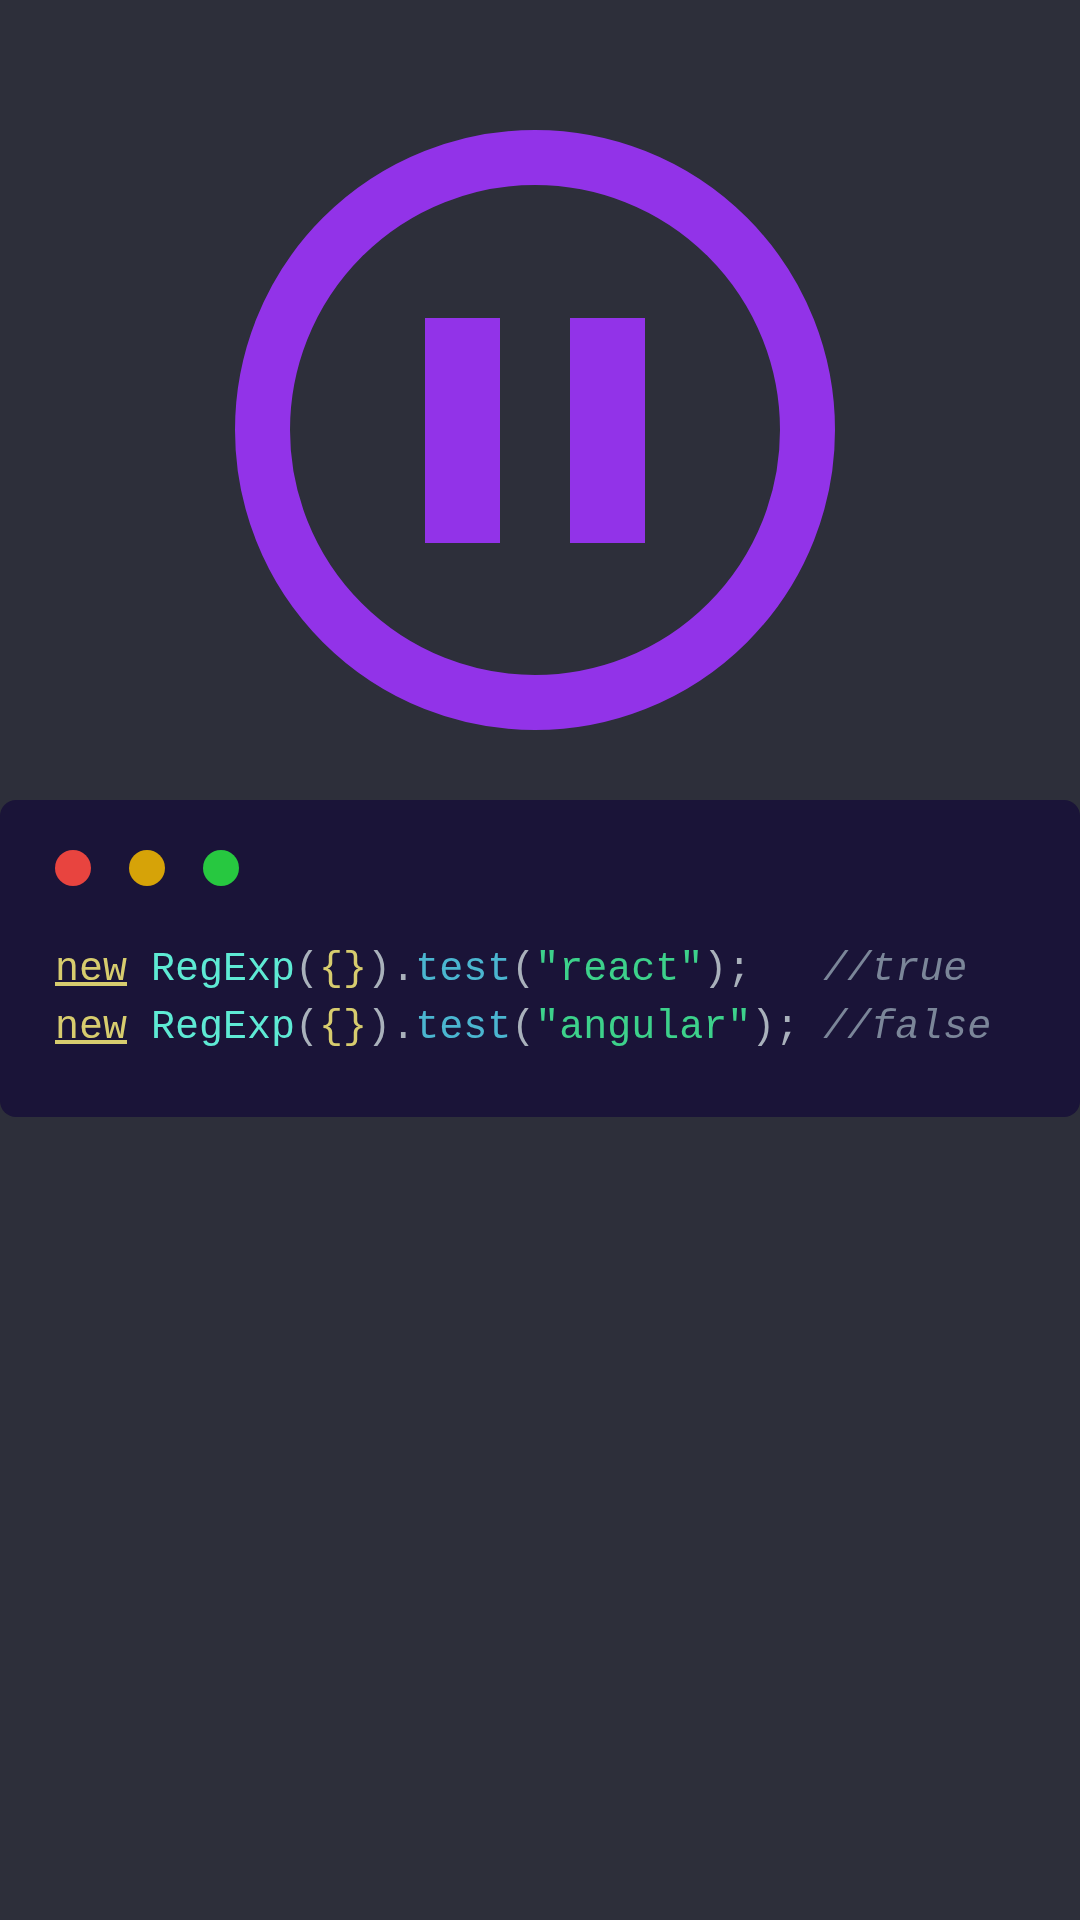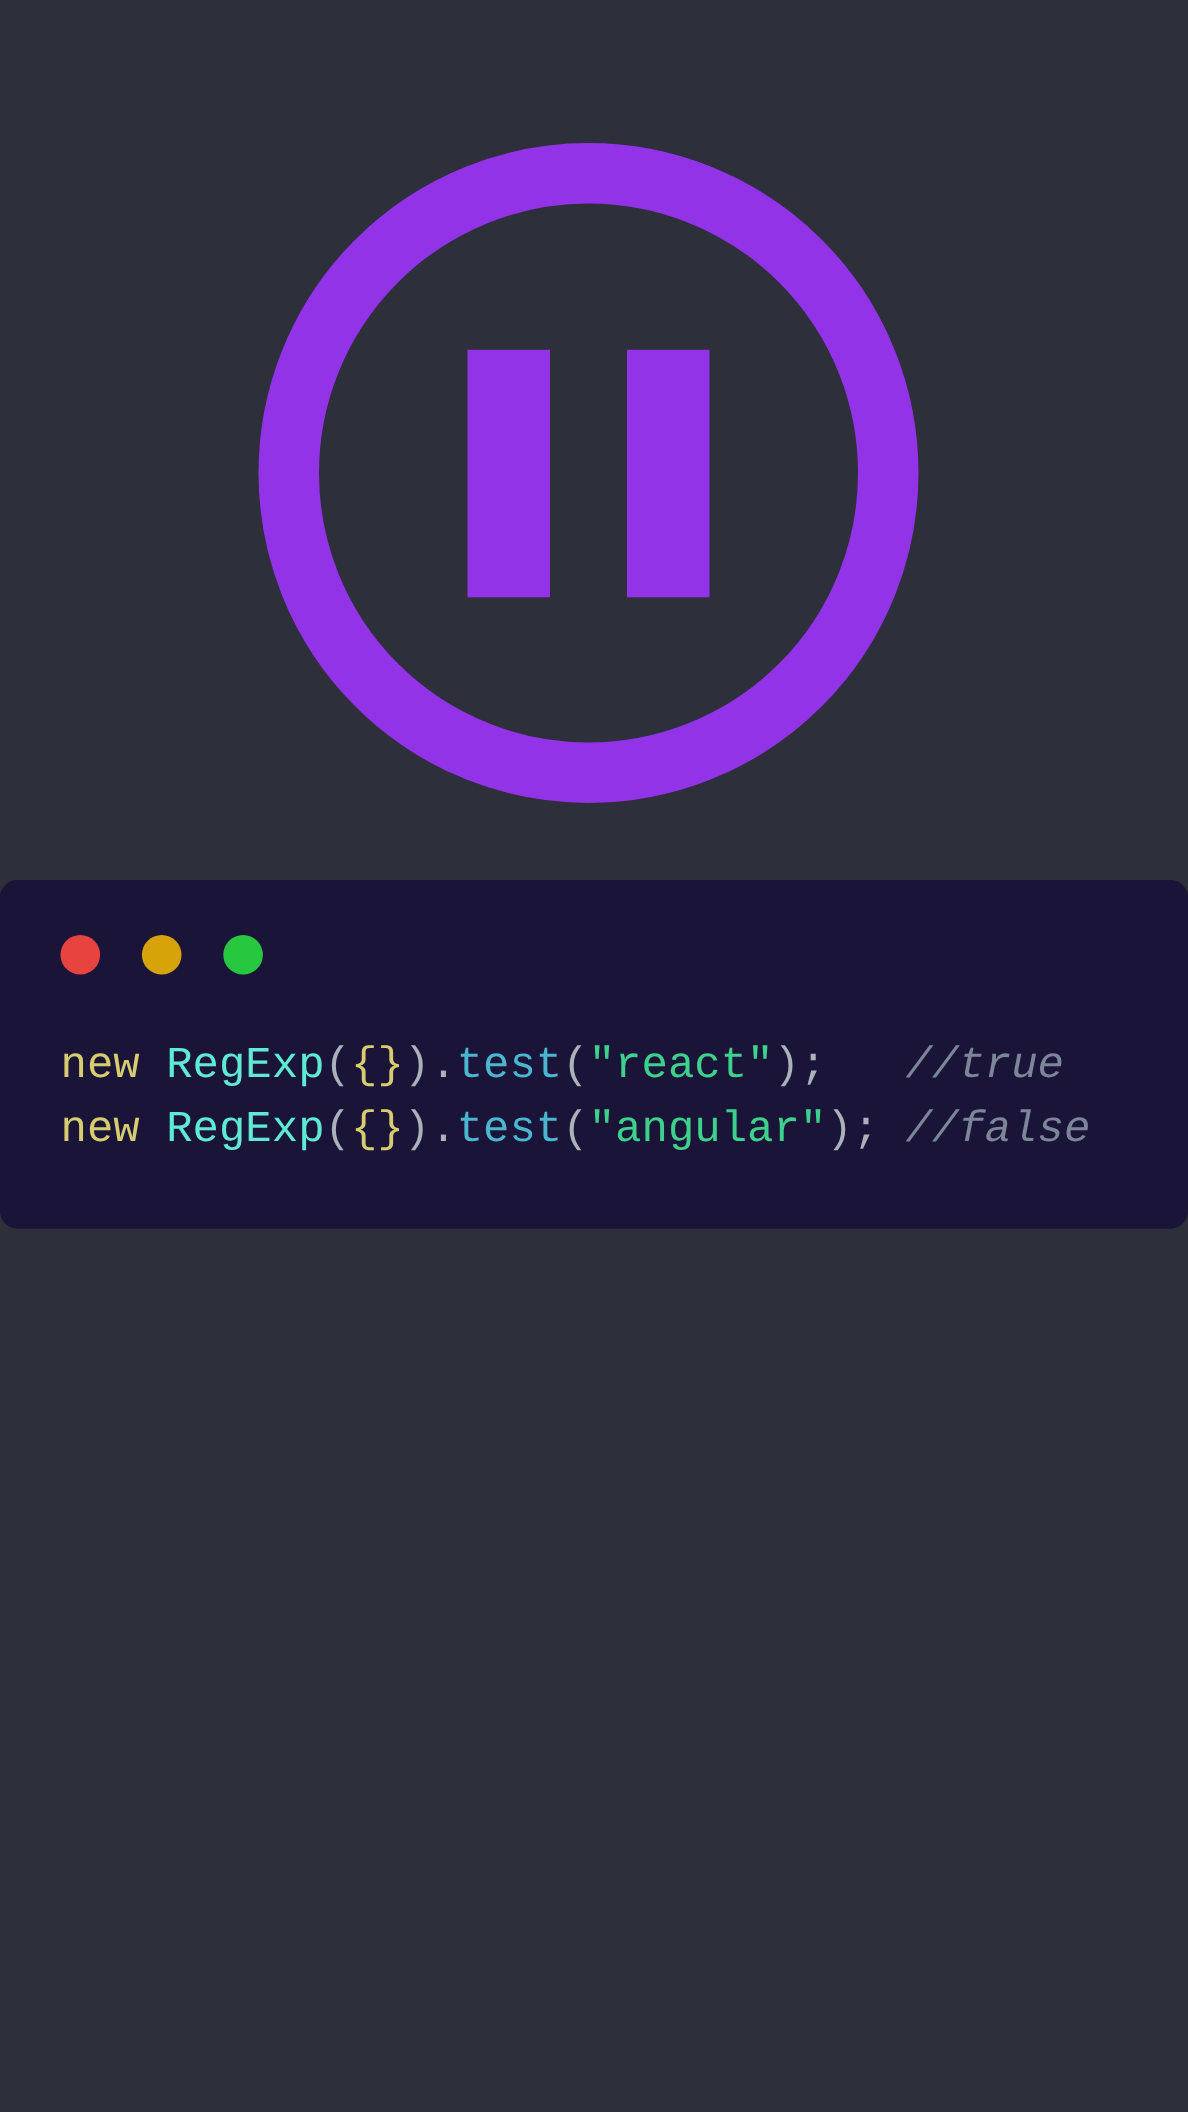--- a/index.html
+++ b/index.html
@@ -62,21 +62,21 @@
     .dot-red { background: #e8443f; }
     .dot-yellow { background: #d6a308; }
     .dot-green { background: #27c840; }
     .code-block {
       font-family: 'Menlo', 'Consolas', 'Courier New', monospace;
       font-size: 40px;
       line-height: 1.45;
       white-space: pre;
       color: #c9d1d9;
     }
-    .kw-new { color: #d7cc6e; }
+    .kw-new { color: #d7cc6e; text-decoration: underline; }
     .class-name { color: #5eead4; }
     .paren { color: #a9b1bb; }
     .brace { color: #d7cc6e; }
     .dot { color: #a9b1bb; }
     .method { color: #4bb6d0; }
     .string { color: #3dd18b; }
     .semi { color: #a9b1bb; }
     .comment { color: #7b8699; font-style: italic; }
   </style>
 </head>

